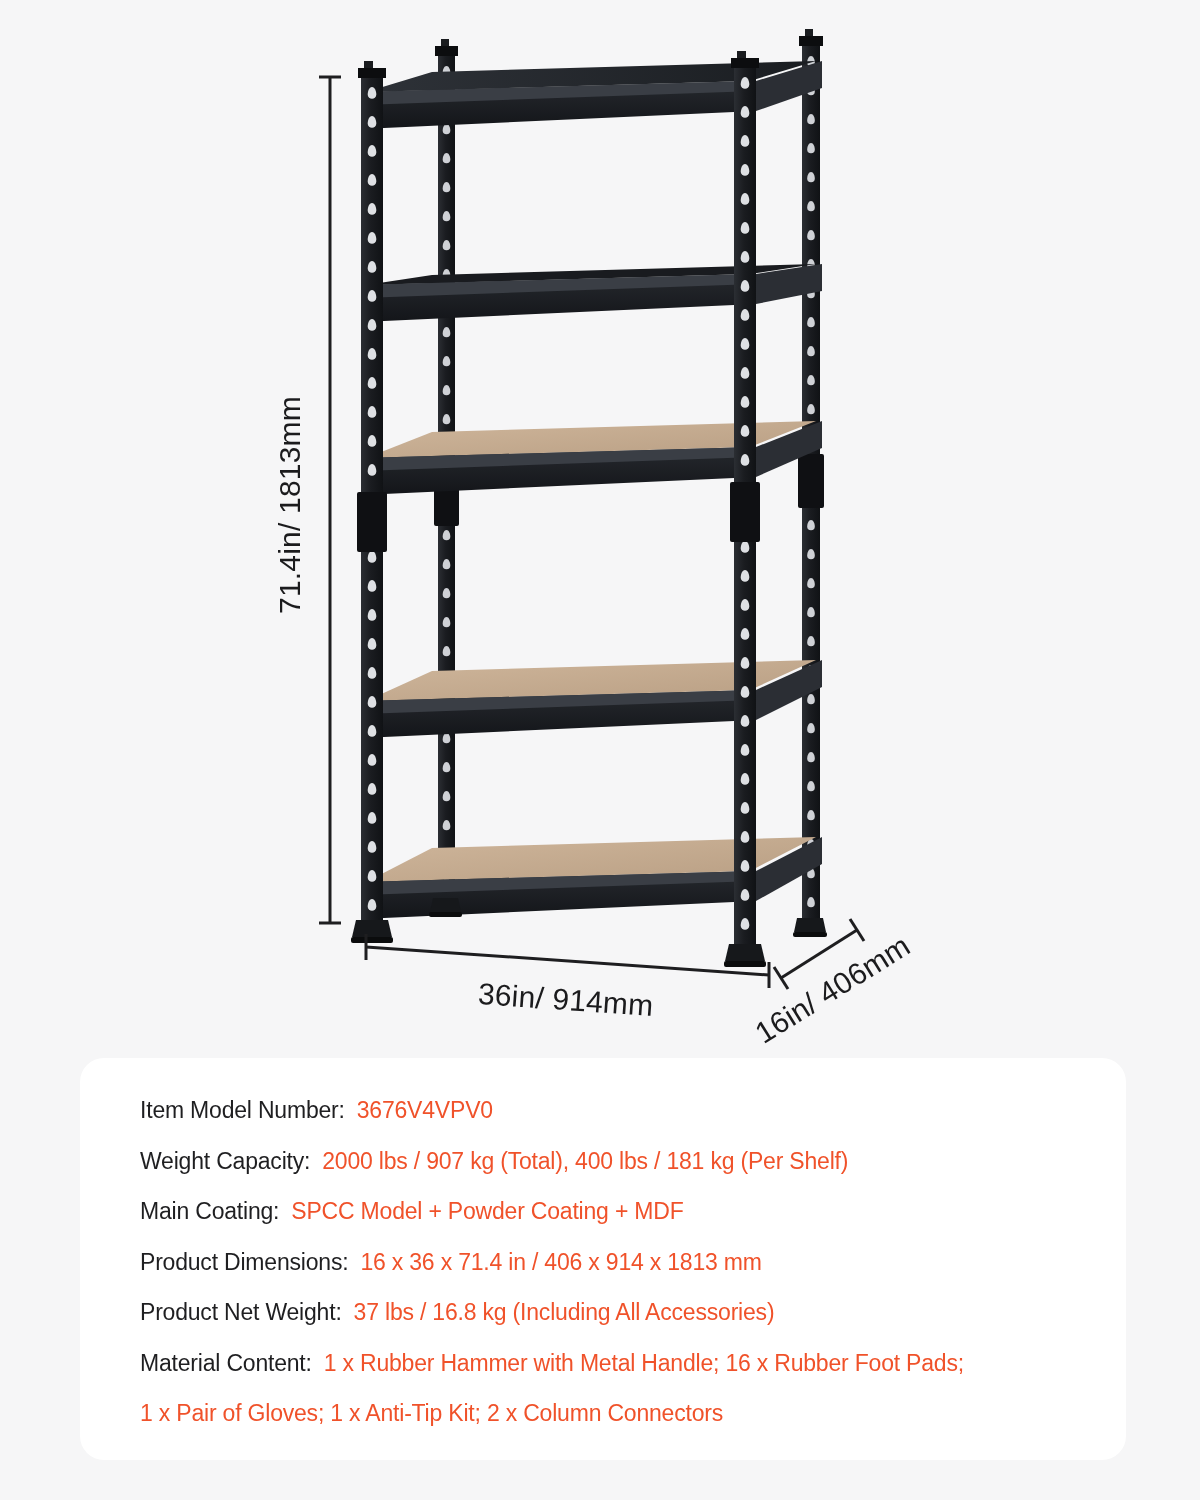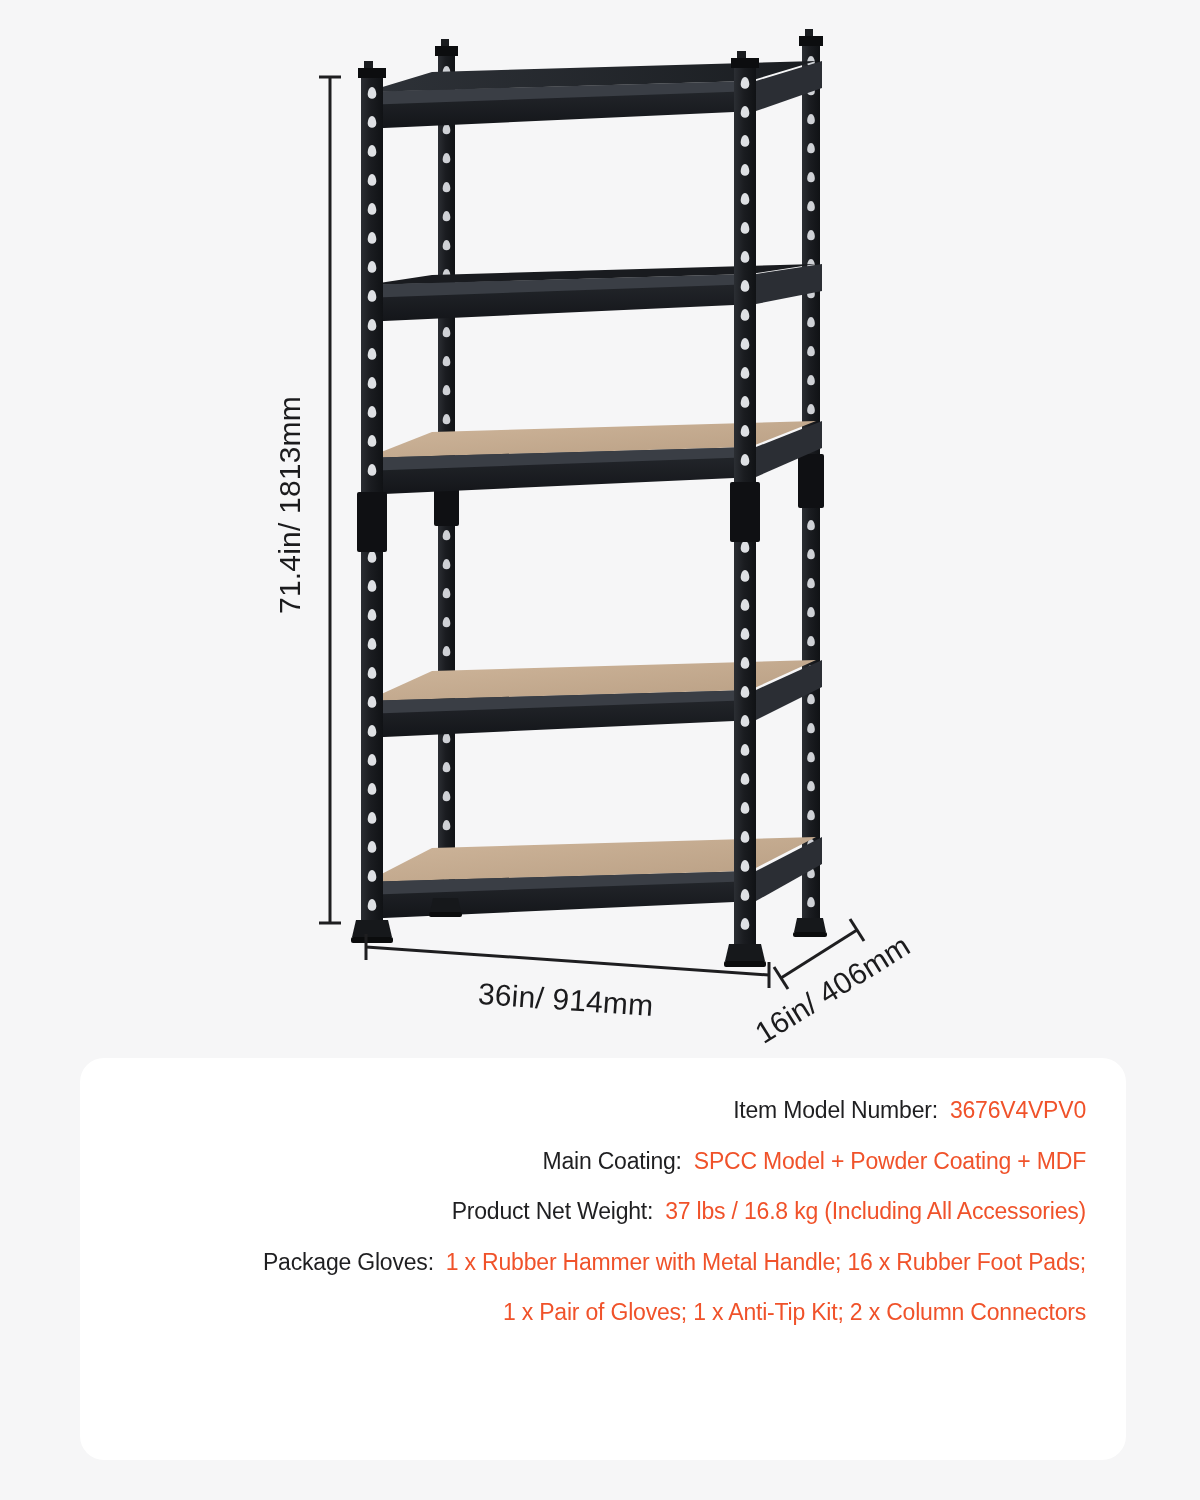--- a/index.html
+++ b/index.html
@@ -30,21 +30,20 @@
     width: 1046px; height: 402px;
     background: #ffffff;
     border-radius: 24px;
     padding: 27px 40px 0 60px;
   }
   .spec-row {
     line-height: 50.5px;
     font-size: 23px;
     letter-spacing: -0.2px;
     white-space: nowrap;
-    text-align: right;
   }
   .spec-label {
     color: #1f1f21;
     font-weight: 500;
   }
   .spec-label:not(:empty) { margin-right: 12px; }
   .spec-value {
     color: #f0522a;
     font-weight: 500;
   }
@@ -182,24 +181,30 @@
   </g>
   <text class="dim-label" x="838" y="998" text-anchor="middle" transform="rotate(-32 838 998)">16in/ 406mm</text>
 </svg>
 </div>
 
 <div class="spec-card">
   <div class="spec-row">
     <span class="spec-label">Item Model Number:</span><span class="spec-value">3676V4VPV0</span>
   </div>
   <div class="spec-row">
+    <span class="spec-label">Weight Capacity:</span><span class="spec-value">2000 lbs / 907 kg (Total), 400 lbs / 181 kg (Per Shelf)</span>
+  </div>
+  <div class="spec-row">
     <span class="spec-label">Main Coating:</span><span class="spec-value">SPCC Model + Powder Coating + MDF</span>
   </div>
   <div class="spec-row">
+    <span class="spec-label">Product Dimensions:</span><span class="spec-value">16 x 36 x 71.4 in / 406 x 914 x 1813 mm</span>
+  </div>
+  <div class="spec-row">
     <span class="spec-label">Product Net Weight:</span><span class="spec-value">37 lbs / 16.8 kg (Including All Accessories)</span>
   </div>
   <div class="spec-row">
-    <span class="spec-label">Package Gloves:</span><span class="spec-value">1 x Rubber Hammer with Metal Handle; 16 x Rubber Foot Pads;</span>
+    <span class="spec-label">Material Content:</span><span class="spec-value">1 x Rubber Hammer with Metal Handle; 16 x Rubber Foot Pads;</span>
   </div>
   <div class="spec-row">
     <span class="spec-label"></span><span class="spec-value">1 x Pair of Gloves; 1 x Anti-Tip Kit; 2 x Column Connectors</span>
   </div>
 </div>
 
 </body></html>

